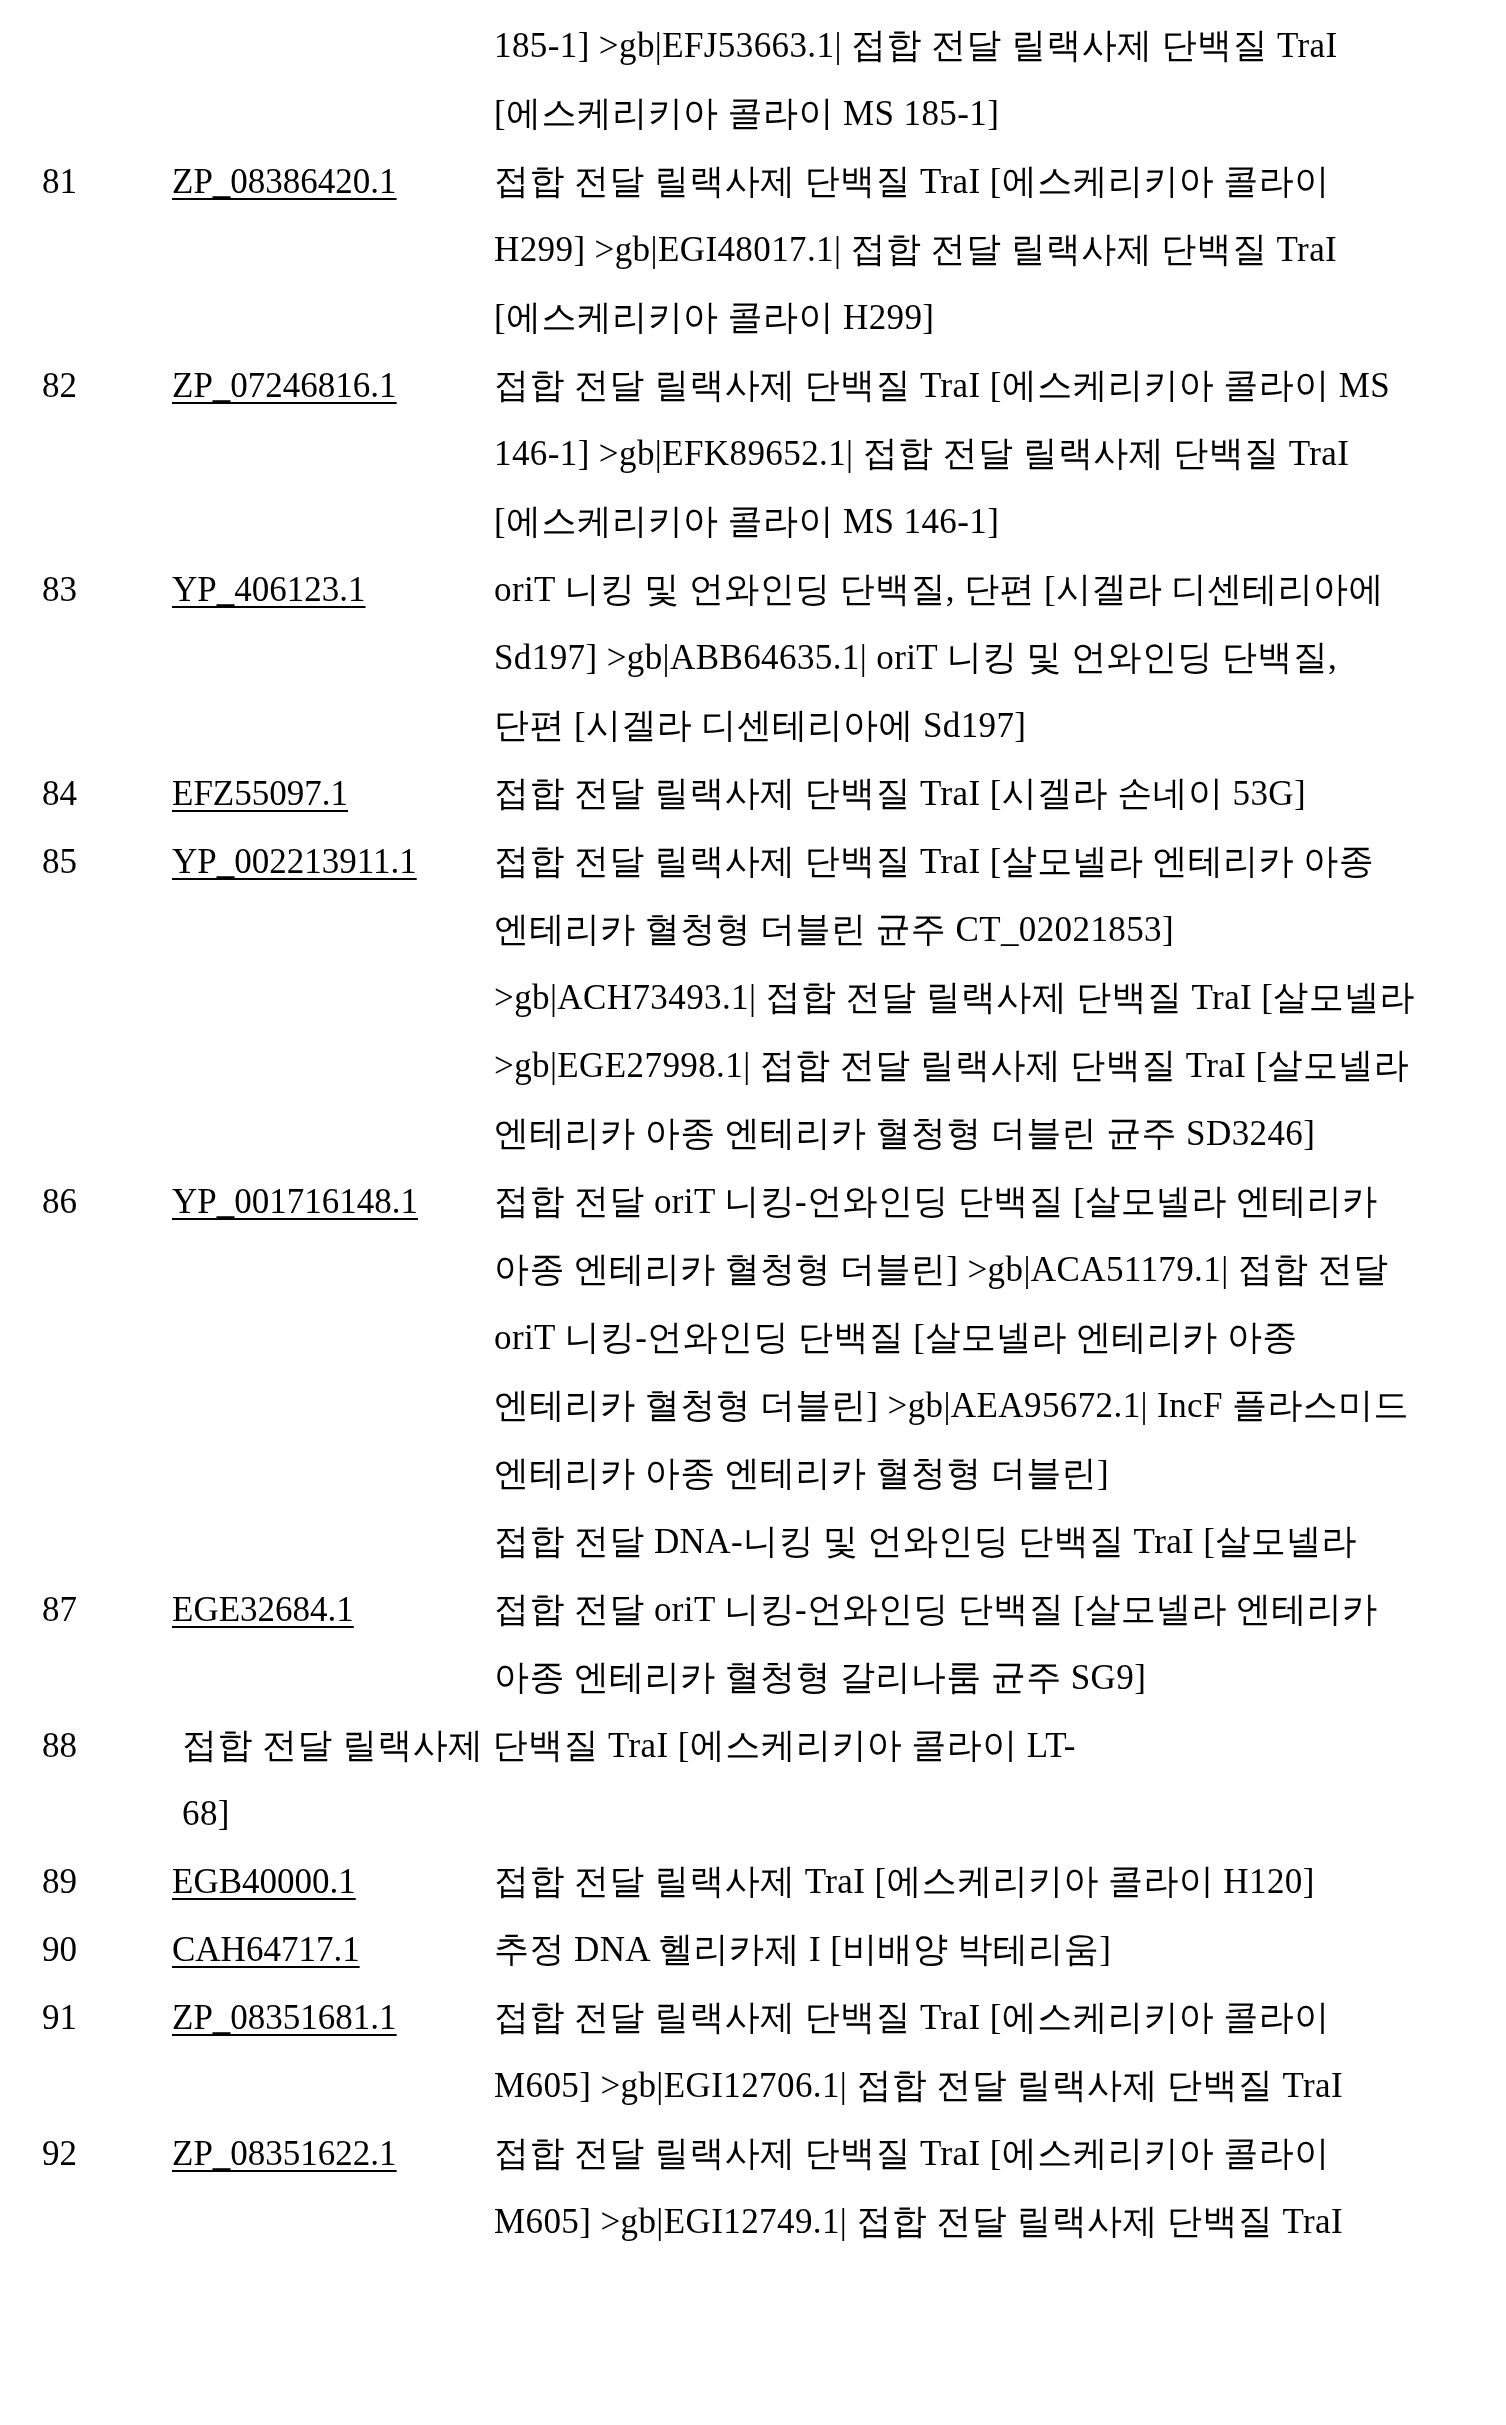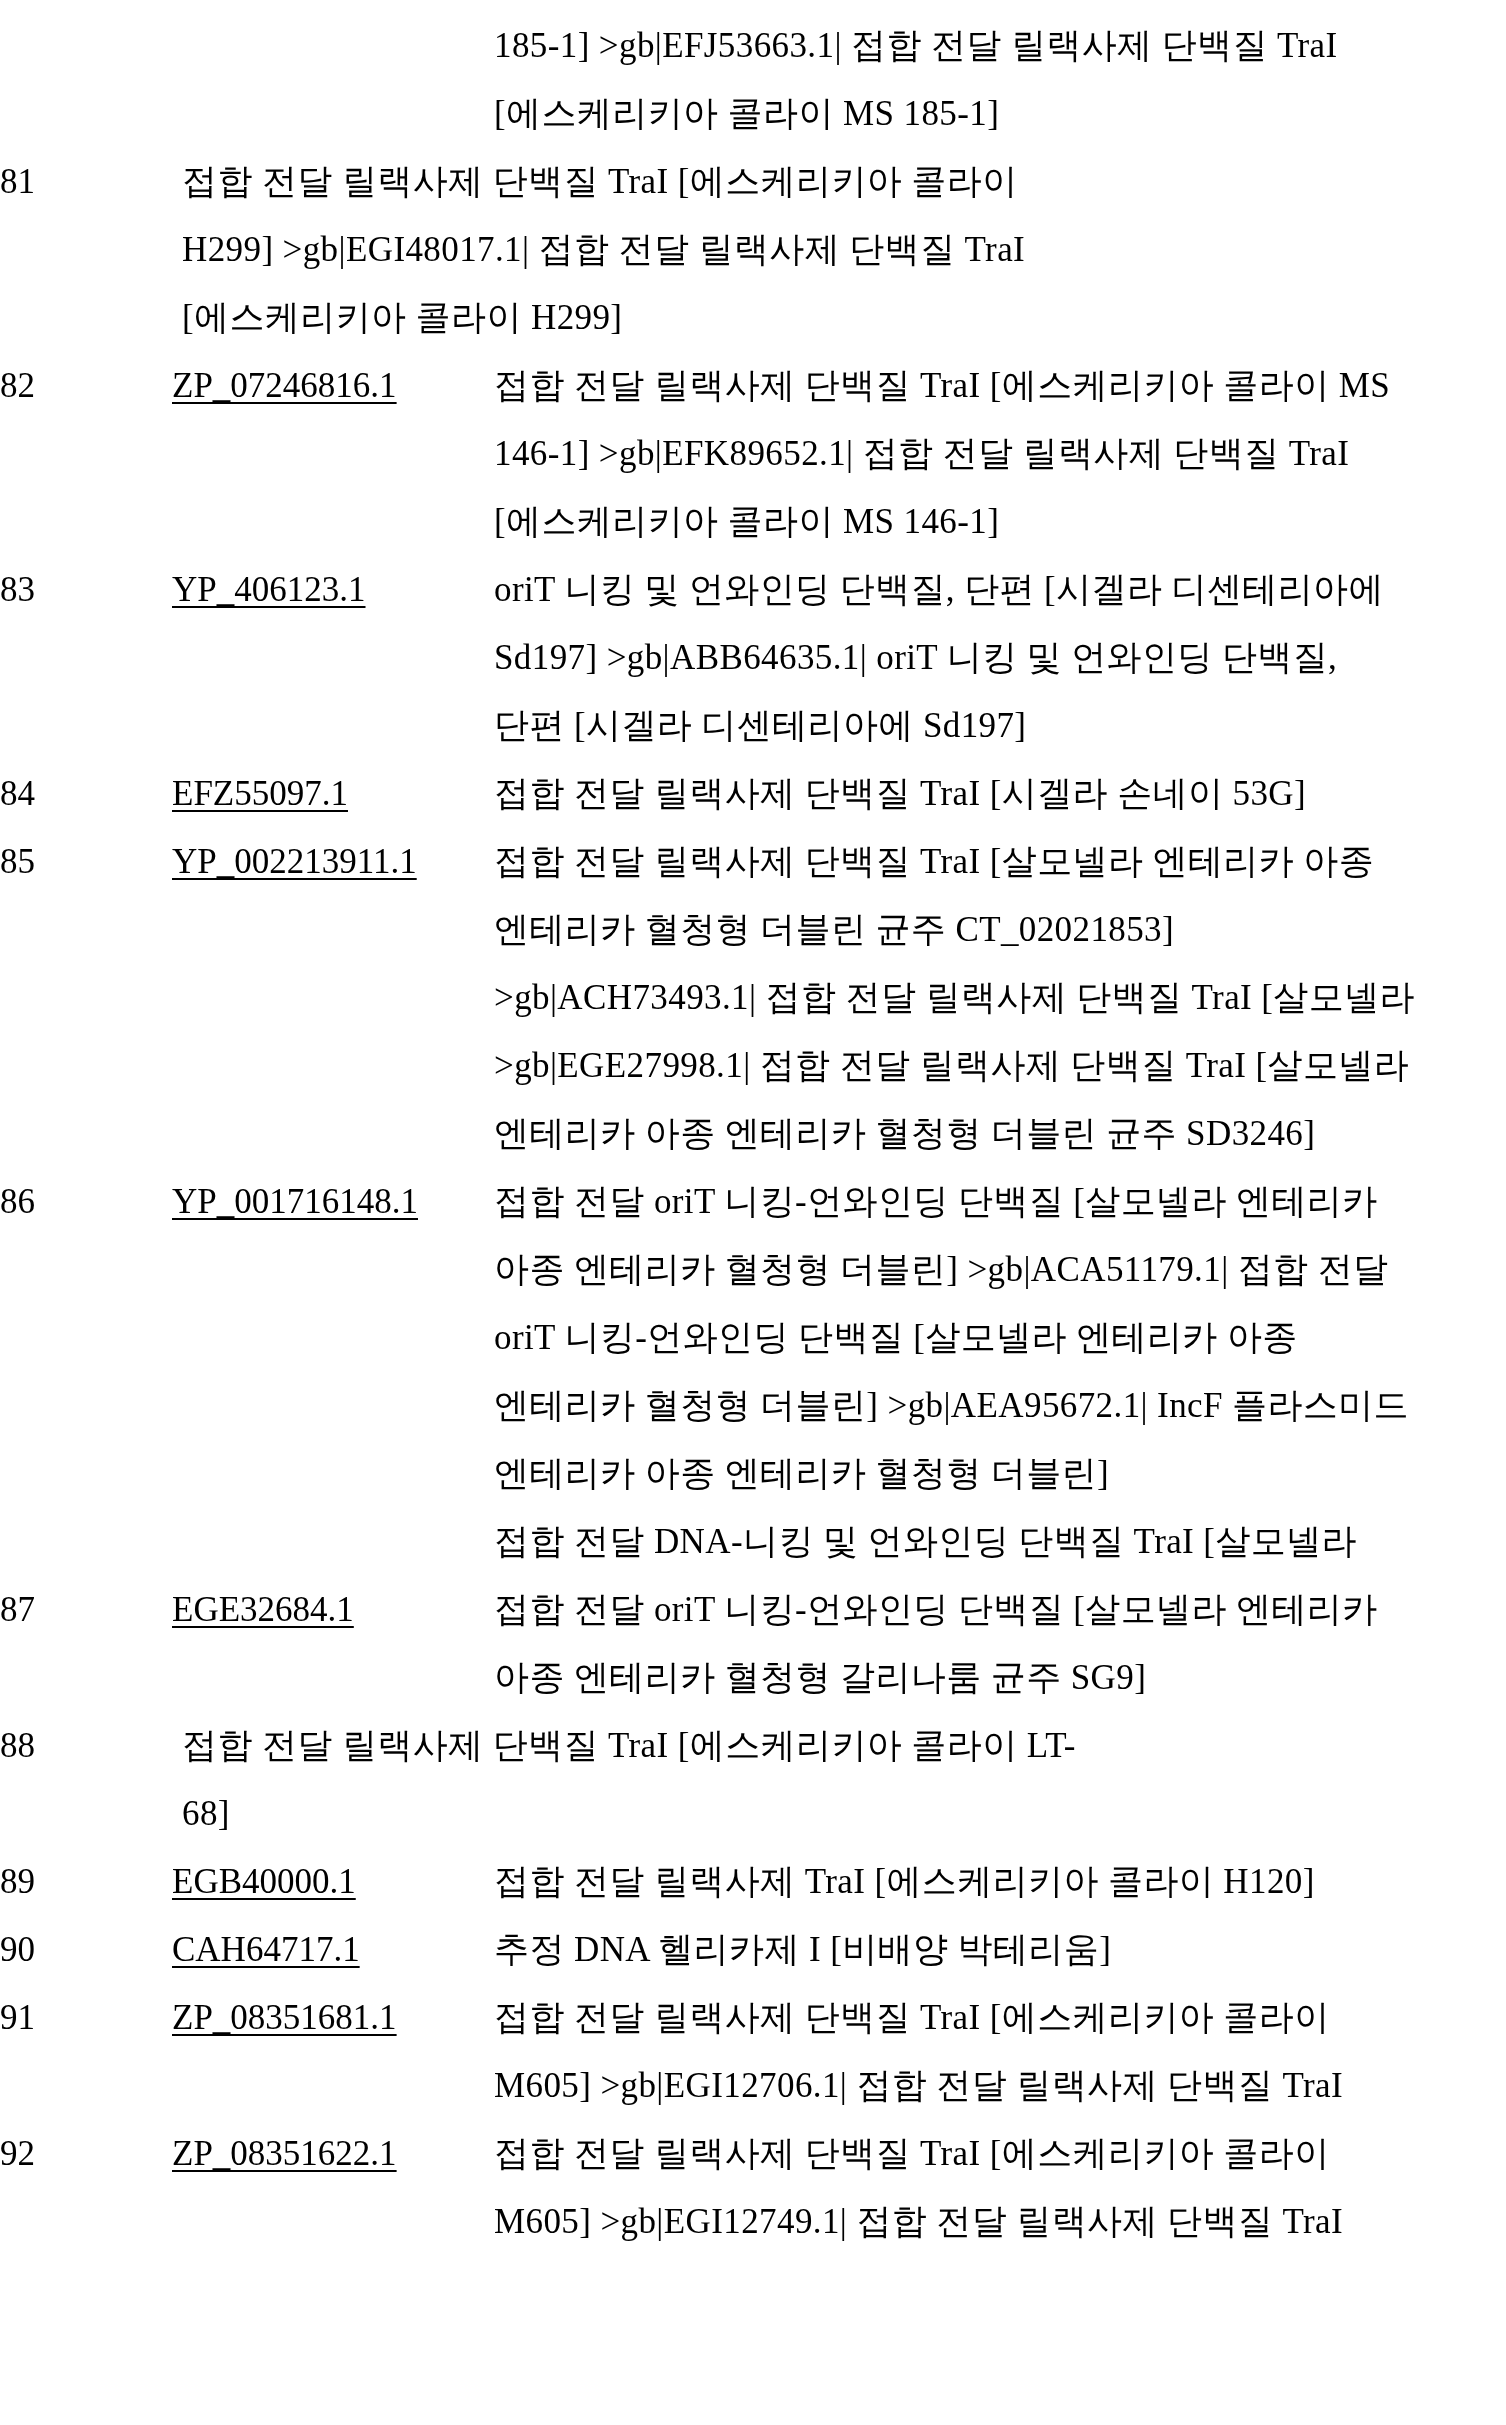--- a/index.html
+++ b/index.html
@@ -26,20 +26,21 @@
     align-items: flex-start;
   }
   .line, .num, .acc {
     font-size: 35px;
     line-height: 68px;
     height: 68px;
     white-space: nowrap;
   }
   .num {
     width: 172px;
+    padding-left: 42px;
     box-sizing: border-box;
     flex: 0 0 172px;
   }
   .acc-col {
     width: 312px;
     flex: 0 0 312px;
   }
   .acc {
     display: inline-block;
     text-decoration: underline;
@@ -70,20 +71,21 @@
   <div class="row">
     <div class="spacer"></div>
     <div class="desc">
       <span class="line">185-1] &gt;gb|EFJ53663.1| 접합  전달  릴랙사제  단백질  TraI</span>
       <span class="line">[에스케리키아  콜라이  MS 185-1]</span>
     </div>
   </div>
 
   <div class="row">
     <div class="num">81</div>
+    <div class="acc-col"><span class="acc">ZP_08386420.1</span></div>
     <div class="desc">
       <span class="line">접합  전달  릴랙사제  단백질  TraI [에스케리키아  콜라이</span>
       <span class="line">H299] &gt;gb|EGI48017.1|  접합  전달  릴랙사제  단백질  TraI</span>
       <span class="line">[에스케리키아  콜라이  H299]</span>
     </div>
   </div>
 
   <div class="row">
     <div class="num">82</div>
     <div class="acc-col"><span class="acc">ZP_07246816.1</span></div>

